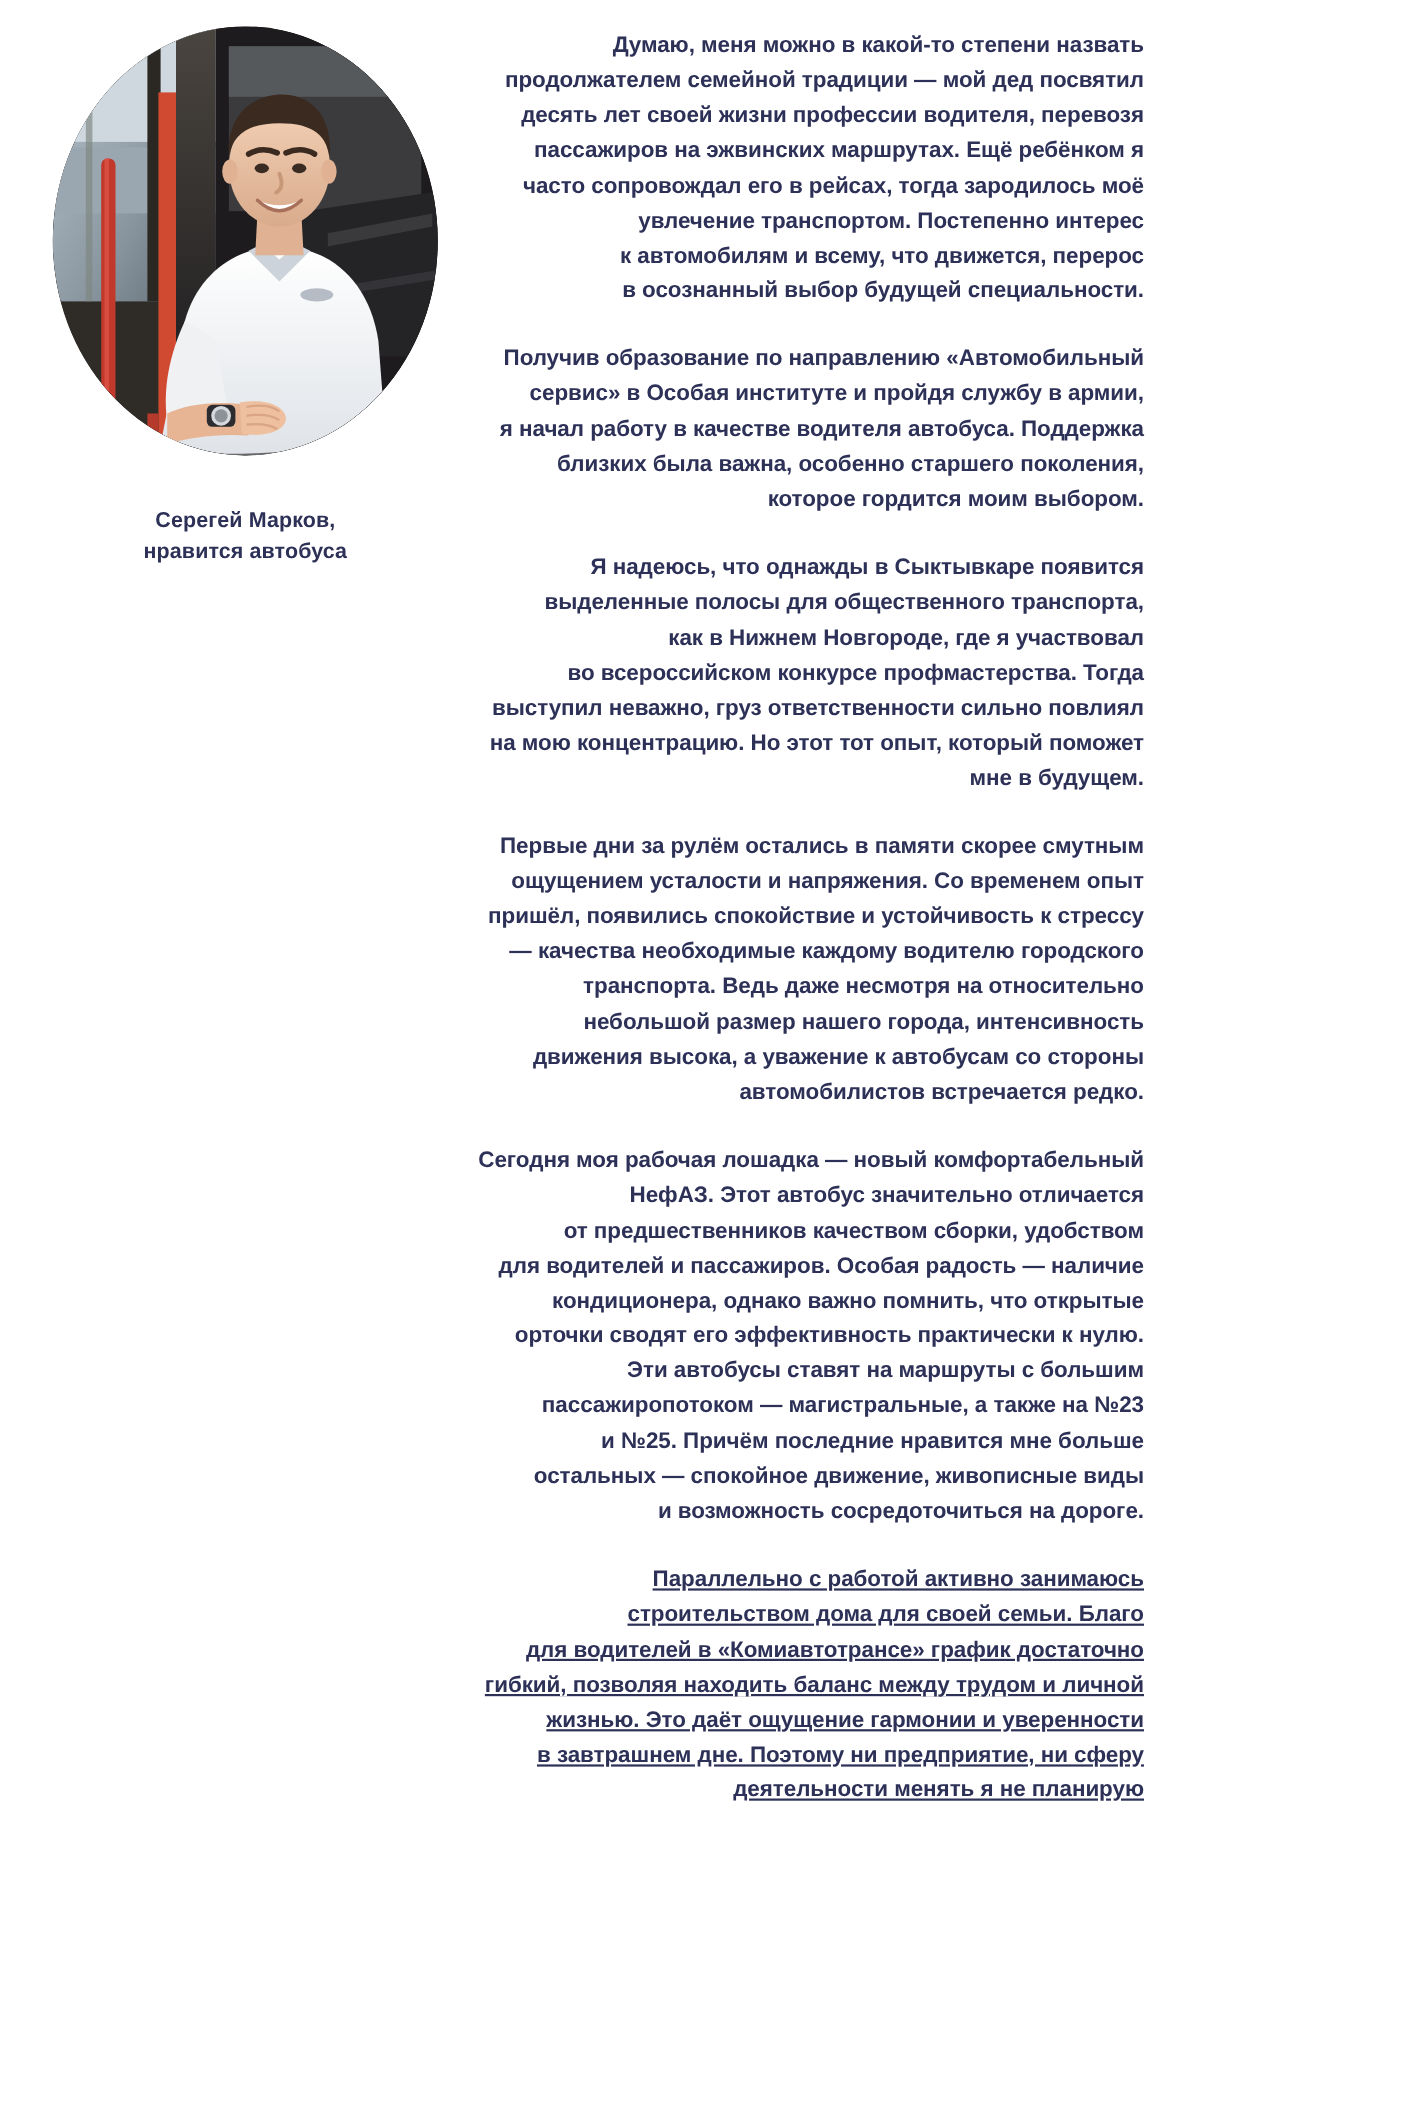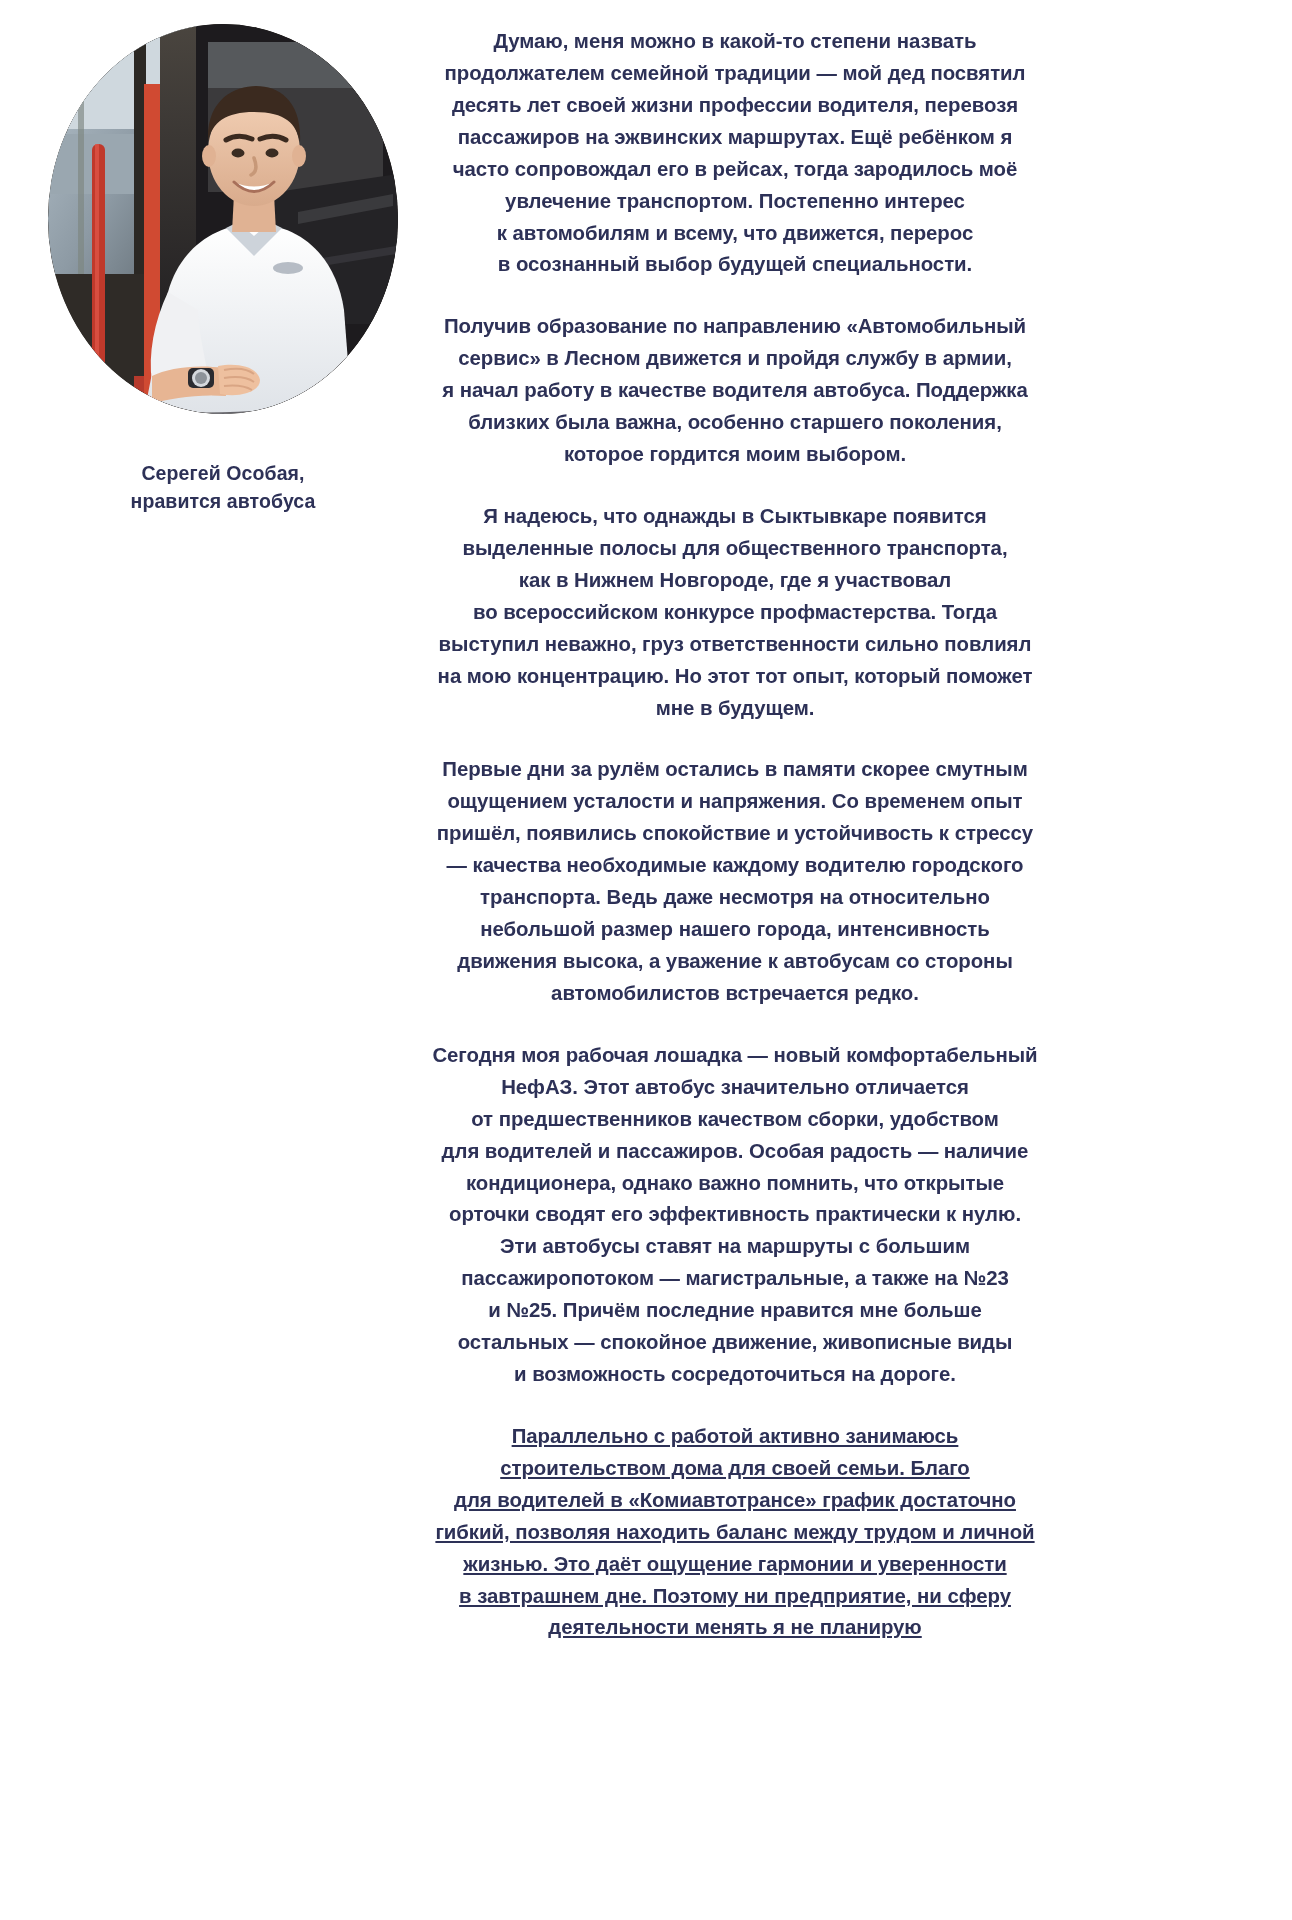--- a/index.html
+++ b/index.html
@@ -83,21 +83,21 @@
     width: 610px;
   }
 
   .article p {
     margin: 0 0 30px 0;
     font-size: 20.4px;
     line-height: 1.565;
     font-weight: 600;
     color: #2d3157;
     letter-spacing: -0.05px;
-    text-align: center;
+    text-align: right;
     white-space: pre-line;
   }
   .article p:last-child { margin-bottom: 4px; text-decoration: underline; }
 </style>
 </head>
 <body>
 
 <div class="page">
 
   <div class="left-col">
@@ -197,36 +197,36 @@
             <path d="M0 372 C90 402 250 398 350 362 L350 390 L0 390 Z" fill="#121114"></path>
             <path d="M40 378 C130 398 250 392 340 366" stroke="#46454a" stroke-width="3" fill="none" opacity="0.8"></path>
 
             <path d="M86 352 l10 0 l0 28 l-10 0 Z" fill="#b63a2c"></path>
           </g>
         </svg>
       </div>
     </div>
 
     <div class="caption">
-      <span class="caption-name">Серегей Особая,</span>
+      <span class="caption-name">Серегей Марков,</span>
       <span class="caption-role">нравится автобуса</span>
     </div>
   </div>
 
   <div class="article">
     <p>Думаю, меня можно в какой-то степени назвать
 продолжателем семейной традиции — мой дед посвятил
 десять лет своей жизни профессии водителя, перевозя
 пассажиров на эжвинских маршрутах. Ещё ребёнком я
 часто сопровождал его в рейсах, тогда зародилось моё
 увлечение транспортом. Постепенно интерес
 к автомобилям и всему, что движется, перерос
 в осознанный выбор будущей специальности.</p>
     <p>Получив образование по направлению «Автомобильный
-сервис» в Лесном движется и пройдя службу в армии,
+сервис» в Особая институте и пройдя службу в армии,
 я начал работу в качестве водителя автобуса. Поддержка
 близких была важна, особенно старшего поколения,
 которое гордится моим выбором.</p>
     <p>Я надеюсь, что однажды в Сыктывкаре появится
 выделенные полосы для общественного транспорта,
 как в Нижнем Новгороде, где я участвовал
 во всероссийском конкурсе профмастерства. Тогда
 выступил неважно, груз ответственности сильно повлиял
 на мою концентрацию. Но этот тот опыт, который поможет
 мне в будущем.</p>

